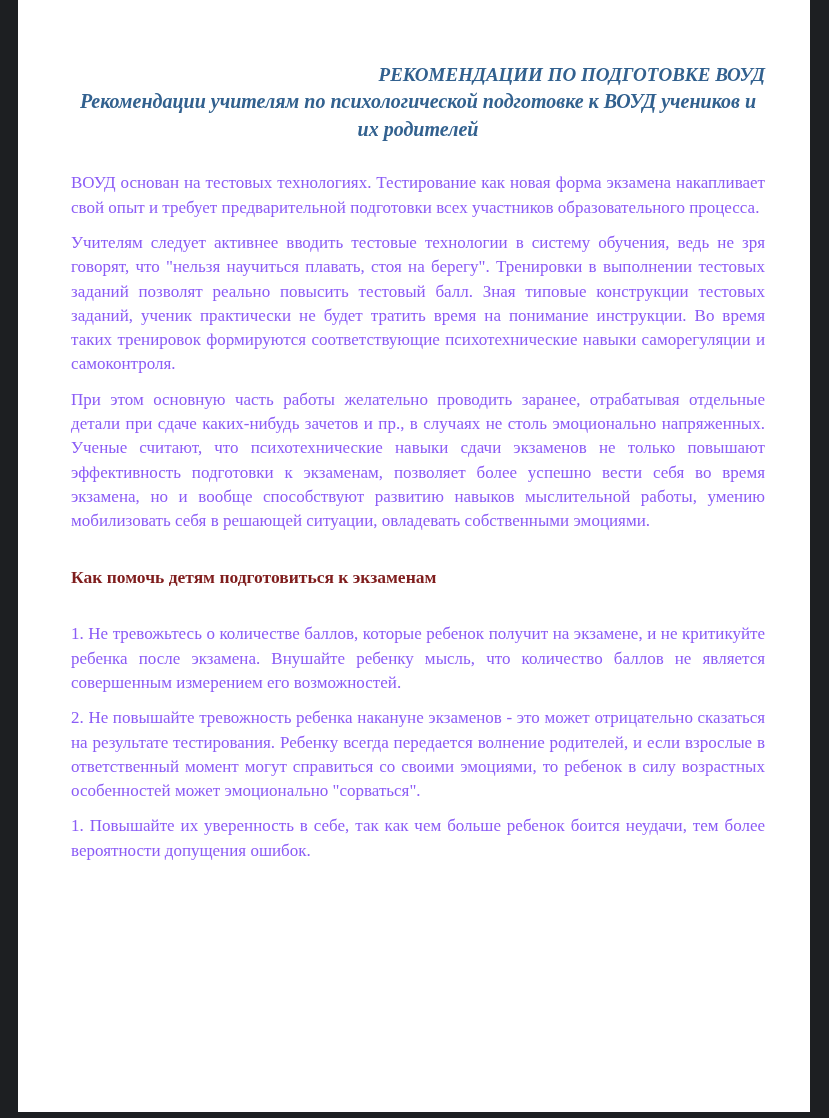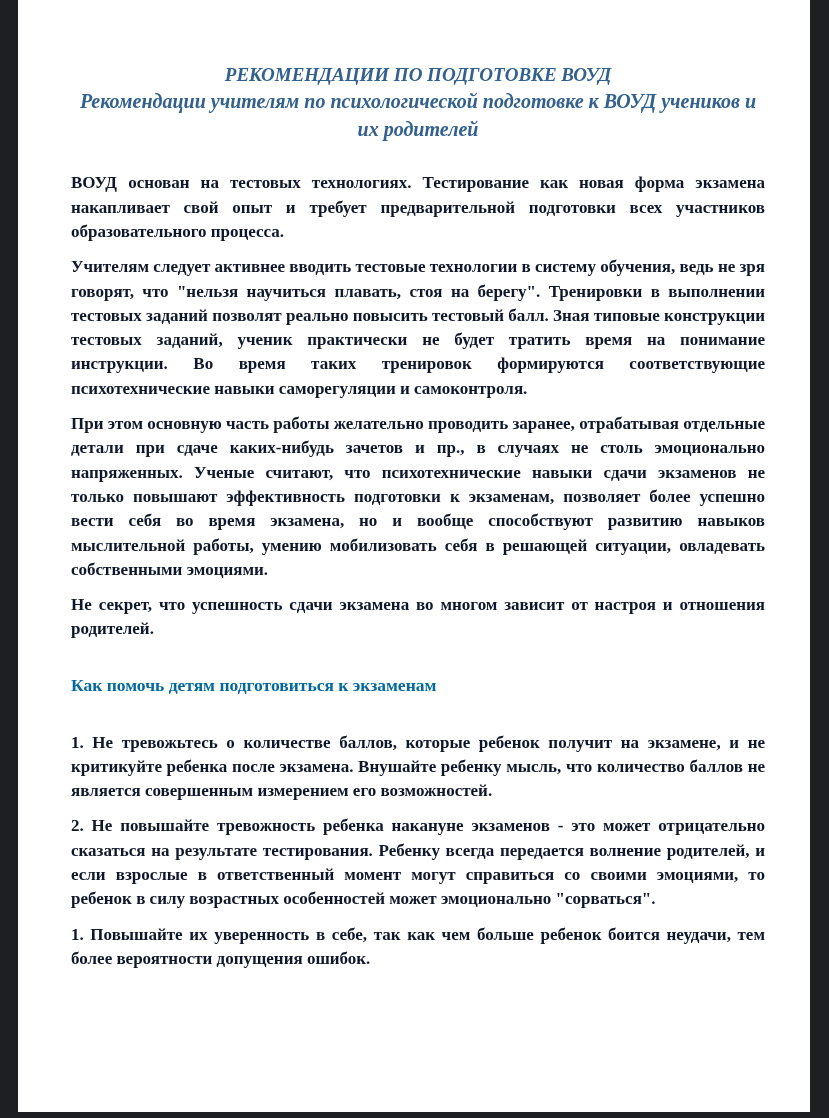--- a/index.html
+++ b/index.html
@@ -17,66 +17,64 @@
     min-height: 1112px;
     box-sizing: border-box;
     padding: 62px 45px 40px 53px;
   }
   .doc-title {
     margin: 0;
     font-size: 19px;
     font-weight: bold;
     font-style: italic;
     color: #32618f;
-    text-align: center;
+    text-align: right;
     line-height: 1.38;
   }
   .doc-subtitle {
     margin: 0;
     font-size: 20px;
     font-weight: bold;
     font-style: italic;
     color: #32618f;
     text-align: center;
     line-height: 1.38;
   }
   .intro-block { margin-top: 28px; }
   .body-p {
     margin: 0 0 11px 0;
     font-size: 17px;
-    color: #0f172a;
+    color: #8b5cf6;
     line-height: 1.43;
     text-align: justify;
-    font-weight: bold;
   }
   .section-heading {
     margin: 32px 0 34px 0;
     font-size: 17.5px;
     font-weight: bold;
     font-style: normal;
-    color: #0369a1;
+    color: #7f1d1d;
     text-align: left;
     line-height: 1.3;
   }
   .advice-list .body-p { margin-bottom: 11px; }
 </style>
 </head>
 <body>
 
 <div class="page">
 
   <h1 class="doc-title">РЕКОМЕНДАЦИИ ПО ПОДГОТОВКЕ ВОУД</h1>
 
   <h2 class="doc-subtitle">Рекомендации учителям по психологической подготовке к ВОУД учеников и их родителей</h2>
 
   <div class="intro-block">
     <p class="body-p">ВОУД основан на тестовых технологиях. Тестирование как новая форма экзамена накапливает свой опыт и требует предварительной подготовки всех участников образовательного процесса.</p>
     <p class="body-p">Учителям следует активнее вводить тестовые технологии в систему обучения, ведь не зря говорят, что "нельзя научиться плавать, стоя на берегу". Тренировки в выполнении тестовых заданий позволят реально повысить тестовый балл. Зная типовые конструкции тестовых заданий, ученик практически не будет тратить время на понимание инструкции. Во время таких тренировок формируются соответствующие психотехнические навыки саморегуляции и самоконтроля.</p>
     <p class="body-p">При этом основную часть работы желательно проводить заранее, отрабатывая отдельные детали при сдаче каких-нибудь зачетов и пр., в случаях не столь эмоционально напряженных. Ученые считают, что психотехнические навыки сдачи экзаменов не только повышают эффективность подготовки к экзаменам, позволяет более успешно вести себя во время экзамена, но и вообще способствуют развитию навыков мыслительной работы, умению мобилизовать себя в решающей ситуации, овладевать собственными эмоциями.</p>
-    <p class="body-p">Не секрет, что успешность сдачи экзамена во многом зависит от настроя и отношения родителей.</p>
   </div>
 
   <h3 class="section-heading">Как помочь детям подготовиться к экзаменам</h3>
 
   <div class="advice-list">
     <p class="body-p">1. Не тревожьтесь о количестве баллов, которые ребенок получит на экзамене, и не критикуйте ребенка после экзамена. Внушайте ребенку мысль, что количество баллов не является совершенным измерением его возможностей.</p>
     <p class="body-p">2. Не повышайте тревожность ребенка накануне экзаменов - это может отрицательно сказаться на результате тестирования. Ребенку всегда передается волнение родителей, и если взрослые в ответственный момент могут справиться со своими эмоциями, то ребенок в силу возрастных особенностей может эмоционально "сорваться".</p>
     <p class="body-p">1. Повышайте их уверенность в себе, так как чем больше ребенок боится неудачи, тем более вероятности допущения ошибок.</p>
   </div>
 

